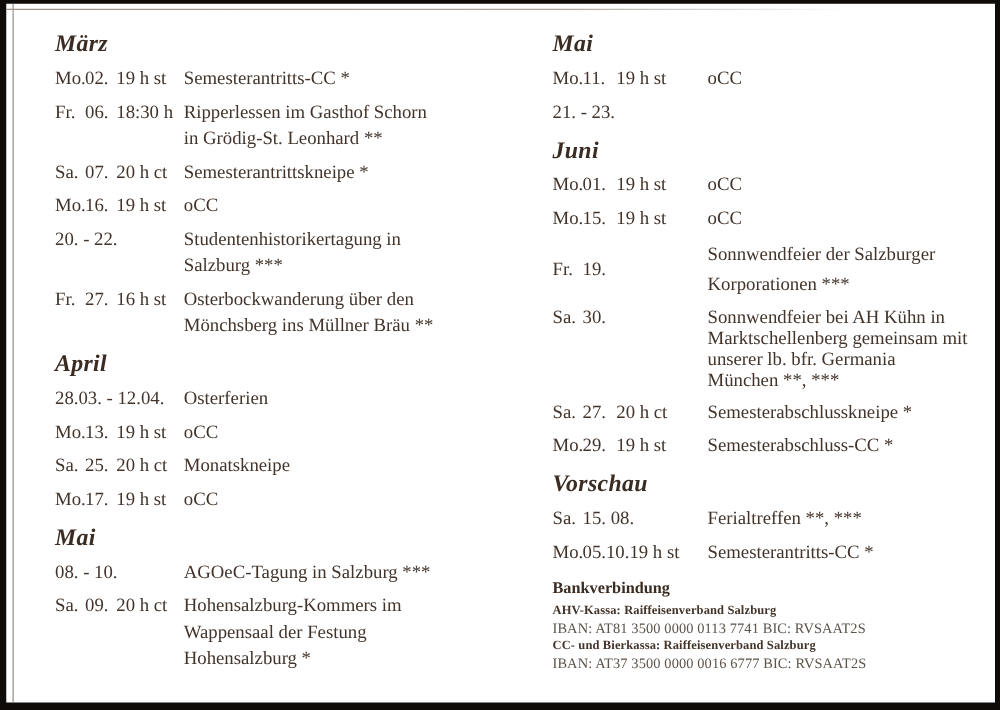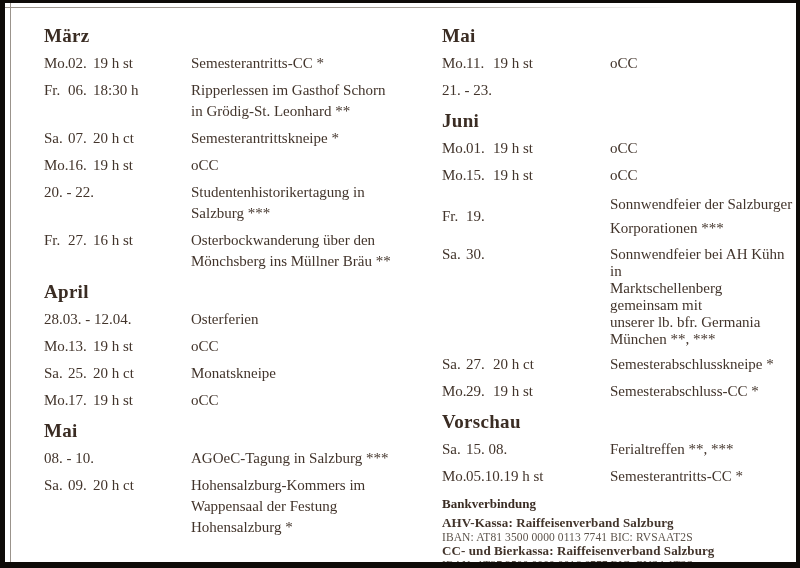--- a/index.html
+++ b/index.html
@@ -12,36 +12,36 @@
   }
   
   .page::before{content:"";position:absolute;left:5px;top:0;bottom:0;width:1px;background:#9b948c;}
   .page::after{content:"";position:absolute;top:4px;left:0;height:1px;width:100%;
     background:linear-gradient(to right,#9b948c 0%,#aaa39b 55%,rgba(170,163,155,0) 85%);}
   .col{position:absolute;top:18px;}
   .col-left{left:39px;width:362px;}
   .col-right{left:437px;width:351px;}
   .section{margin-bottom:7px;}
   .month-heading{font-weight:bold;font-size:19px;line-height:25px;margin:2px 0 5px;
-    color:#3a2c23;letter-spacing:.3px;}
-  .event{display:flex;margin-bottom:6px;font-size:15px;line-height:21px;gap:44px;}
+    color:#3a2c23;letter-spacing:.3px;font-style:italic;}
+  .event{display:flex;margin-bottom:6px;font-size:15px;line-height:21px;}
   .event.loose{line-height:24px;align-items:center;}
   .event.tight{line-height:17px;}
   .event .dt{flex:0 0 auto;display:flex;white-space:pre;}
   .col-left .dt{width:103px;}
   .col-right .dt{width:124px;}
   .day{display:inline-block;width:24px;}
   .col-left .date{min-width:49px;}
   .col-right .date{min-width:51px;}
   .time{white-space:pre;}
   .desc{flex:1;white-space:pre-line;}
   .bank{margin-top:2px;}
   .bank-title{font-weight:bold;font-size:13px;line-height:20px;margin-bottom:2px;color:#3a2c23;}
   .bank-line{font-size:11.5px;line-height:14px;color:#5c534a;letter-spacing:.1px;}
-  .bank-line.bold{font-weight:bold;font-size:13px;color:#42342b;}
+  .bank-line.bold{font-weight:bold;font-size:10px;color:#42342b;}
 </style>
 </head>
 <body>
 
 <div class="page">
   <div class="col col-left">
       <section class="section">
         <div class="month-heading">März</div>
         <div class="event">
           <span class="dt"><span class="date"><span class="day">Mo.</span><span class="datenum">02.</span></span><span class="time">19 h st</span></span>

